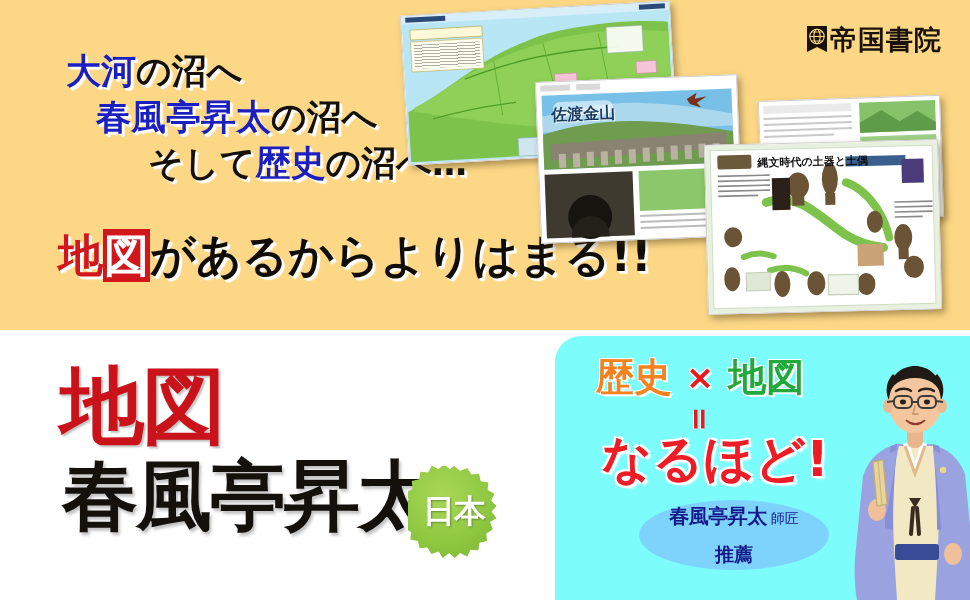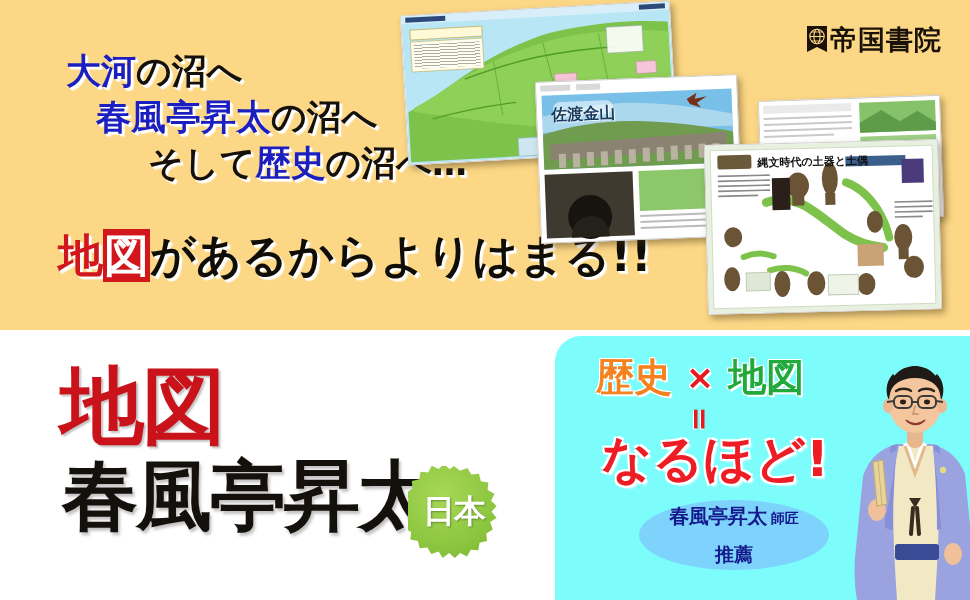--- a/index.html
+++ b/index.html
@@ -194,21 +194,21 @@
     width:190px;height:70px;border-radius:50%;
     background:#7dd3fc;
     display:flex;flex-direction:column;
     align-items:center;justify-content:center;
   }
   #recommend-oval .r1{
     display:flex;align-items:baseline;gap:4px;
     color:#141a8c;line-height:1.12;
   }
   #recommend-oval .nm{font-size:20px;font-weight:bold;letter-spacing:-.5px;}
-  #recommend-oval .hon{font-size:14px;font-weight:bold;}
+  #recommend-oval .hon{font-size:14px;font-weight:normal;}
   #recommend-oval .r2{
     color:#141a8c;font-size:19px;font-weight:bold;line-height:1.12;margin-top:16px;
   }
 
   
   #performer{
     position:absolute;left:296px;top:22px;width:128px;height:242px;
   }
   #performer svg{display:block;}
 </style>

